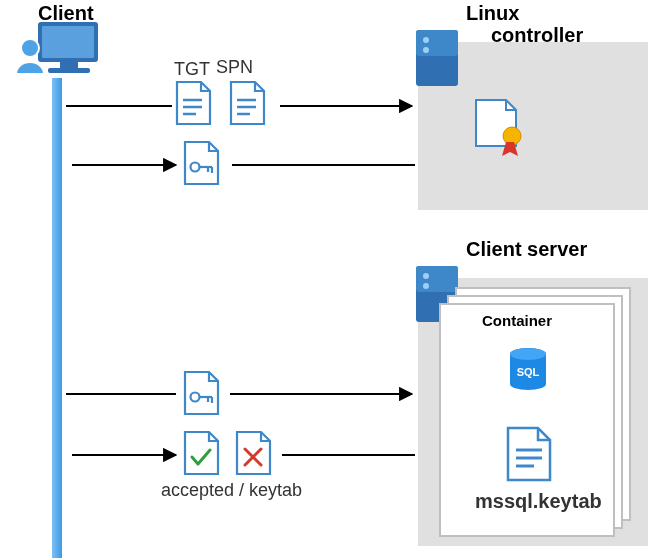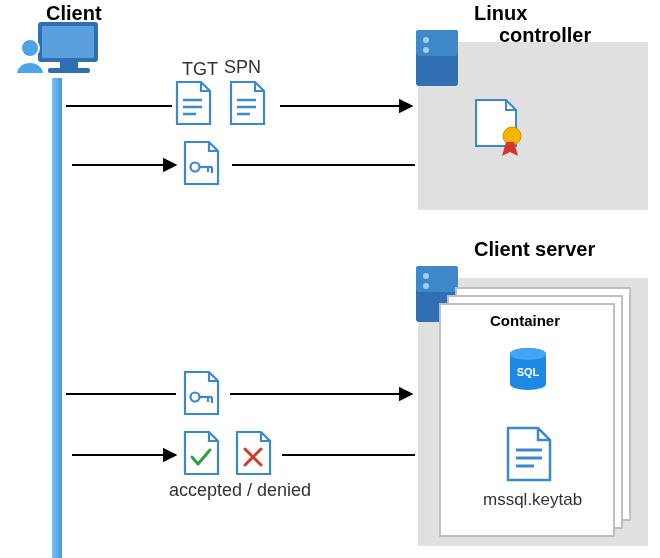--- a/index.html
+++ b/index.html
@@ -9,38 +9,37 @@
     background: #fff;
     width: 660px;
     height: 558px;
     position: relative;
     overflow: hidden;
   }
   .label {
     position: absolute;
     color: #333;
     font-size: 18px;
-    margin-left: 8px;
   }
   .label.bold { font-weight: 600; color:#000; font-size:20px; }
   svg { display:block; }
 </style>
 </head>
 <body>
 
 <div class="label bold" style="left:38px; top:2px;">Client</div>
 <div class="label bold" style="left:466px; top:2px;">Linux</div>
 <div class="label bold" style="left:491px; top:24px;">controller</div>
 <div class="label bold" style="left:466px; top:238px;">Client server</div>
 <div class="label bold" style="left:482px; top:312px; font-size:15px;">Container</div>
 
 <div class="label" style="left:174px; top:59px;">TGT</div>
 <div class="label" style="left:216px; top:57px;">SPN</div>
-<div class="label" style="left:161px; top:480px;">accepted / denied</div>
-<div class="label" style="left:475px; top:490px; font-size:17px;">mssql.keytab</div>
+<div class="label" style="left:161px; top:480px;">accepted / keytab</div>
+<div class="label" style="left:475px; top:490px; font-size:20px;font-weight:bold;">mssql.keytab</div>
 
 <svg width="660" height="558" viewBox="0 0 660 558">
   <defs>
     <marker id="arrR" viewBox="0 0 10 10" refX="9" refY="5" markerWidth="8" markerHeight="8" orient="auto">
       <path d="M0,0 L10,5 L0,10 z" fill="#000"></path>
     </marker>
     <marker id="arrL" viewBox="0 0 10 10" refX="1" refY="5" markerWidth="8" markerHeight="8" orient="auto">
       <path d="M10,0 L0,5 L10,10 z" fill="#000"></path>
     </marker>
     <linearGradient id="vline" x1="0" y1="0" x2="1" y2="0">

